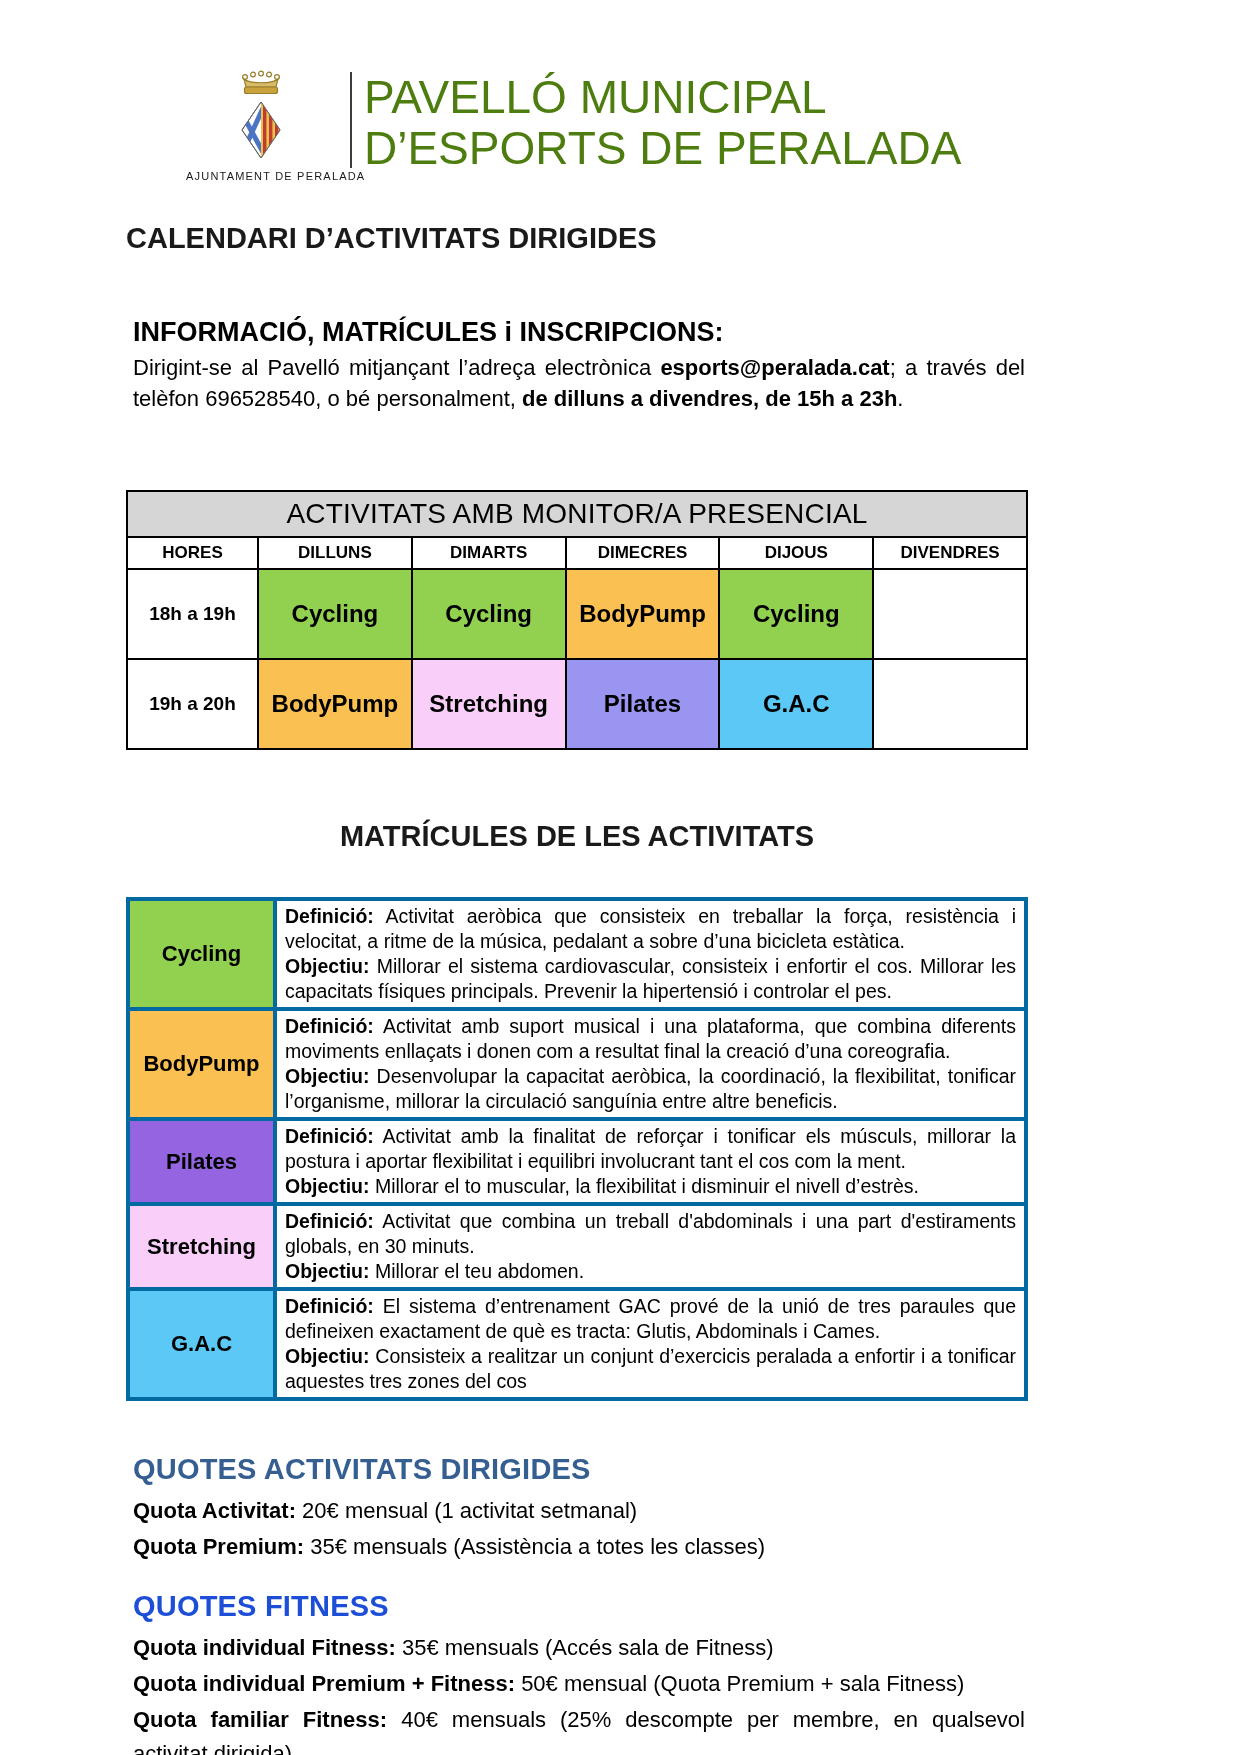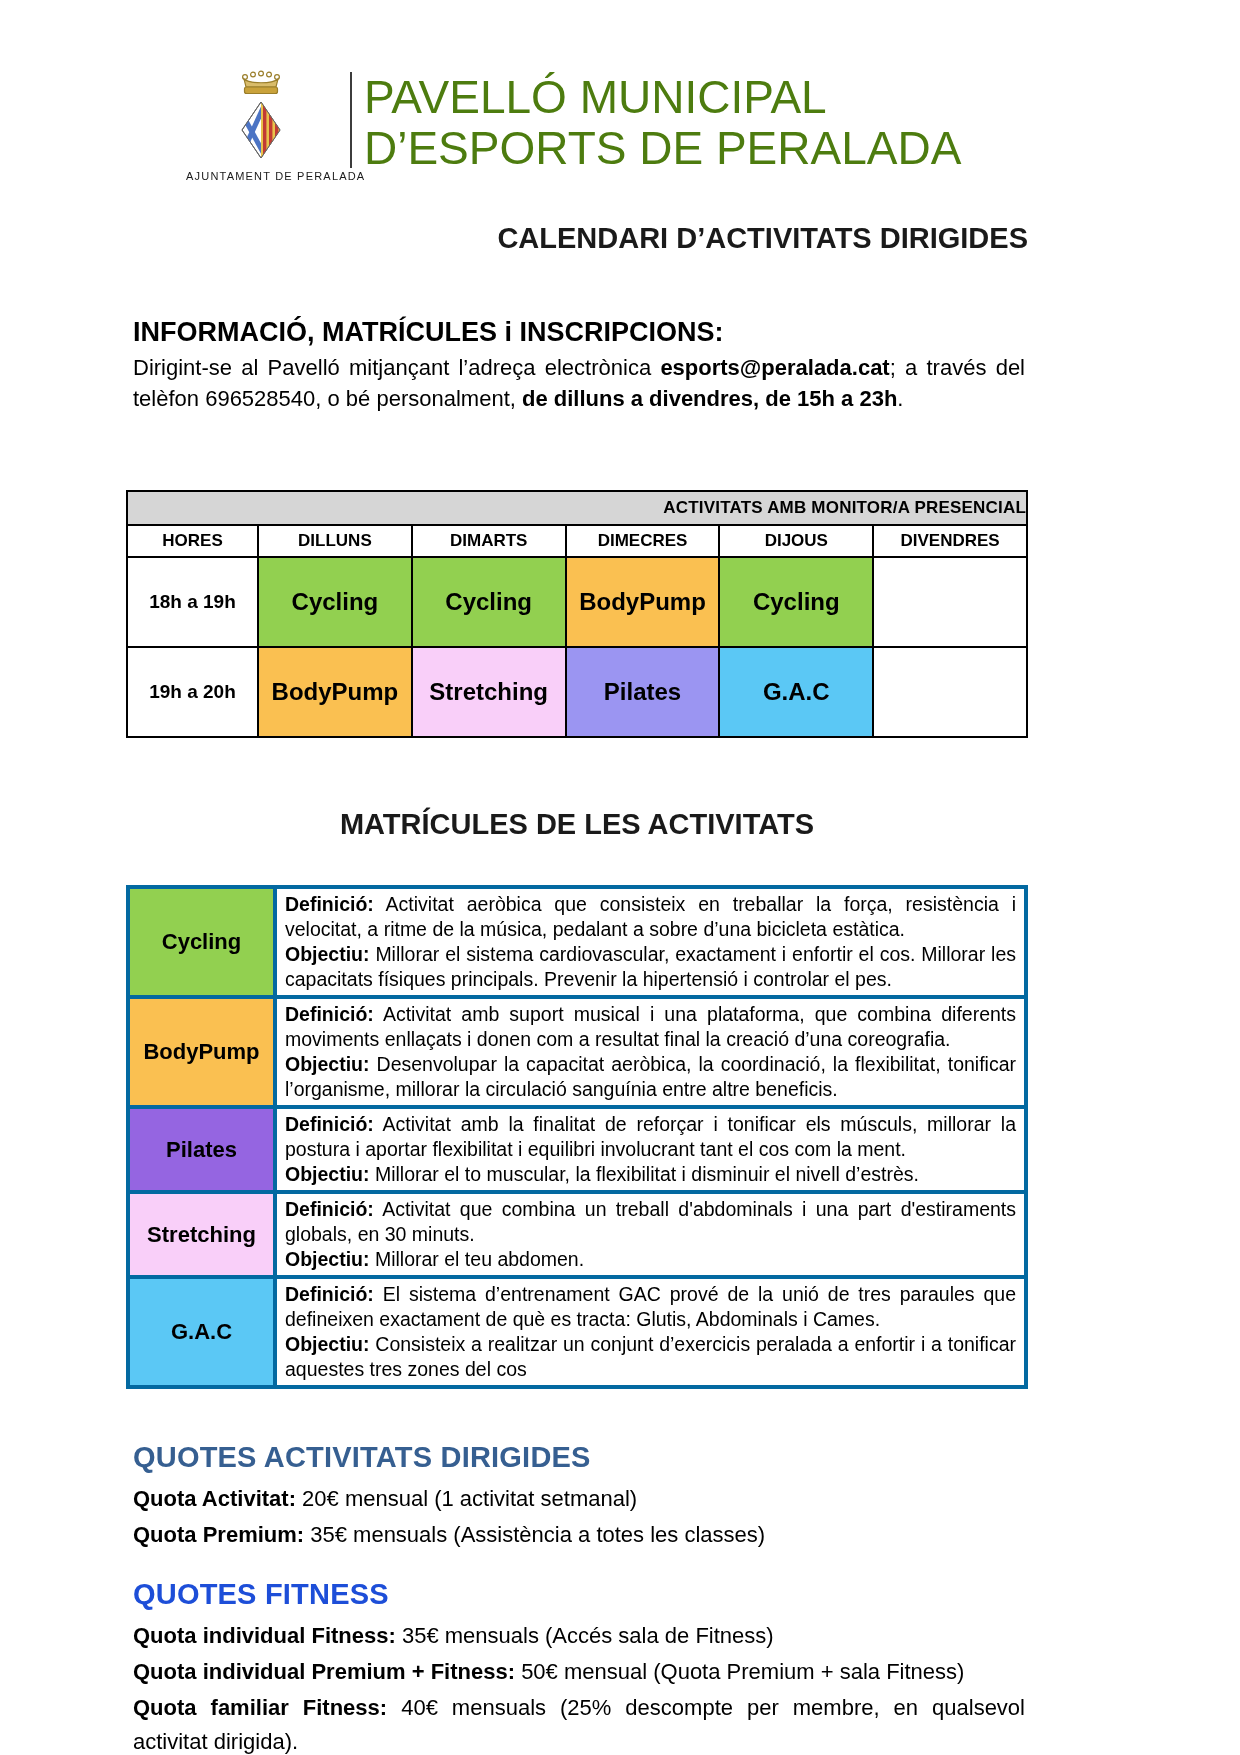--- a/index.html
+++ b/index.html
@@ -13,29 +13,29 @@
   
   .header{display:flex;align-items:flex-start;margin:70px 0 0 186px;}
   .logo-block{width:150px;text-align:center;}
   .logo-block svg{display:block;margin:0 auto;}
   .logo-caption{font-size:11px;letter-spacing:1.2px;color:#1a1a1a;margin-top:8px;white-space:nowrap;}
   .header-divider{width:2px;background:#3c3c3c;height:96px;margin:2px 12px 0 14px;}
   .org-title{font-size:46px;line-height:51px;color:#4d7c0f;font-weight:400;margin-top:2px;letter-spacing:0;}
 
   
   .content{margin-left:133px;width:892px;}
-  .page-title{font-size:29px;font-weight:bold;text-align:right;width:902px;margin:40px 0 0 126px;color:#1a1a1a;}
+  .page-title{font-size:29px;font-weight:bold;text-align:left;width:902px;margin:40px 0 0 126px;color:#1a1a1a;}
   .info-heading{font-size:27px;font-weight:bold;margin:62px 0 4px 0;}
   .info-par{font-size:22px;line-height:31px;text-align:justify;margin:2px 0 0 0;}
 
   
   table{border-collapse:collapse;}
   .schedule-table{table-layout:fixed;width:902px;margin:76px 0 0 126px;}
   .schedule-table th,.schedule-table td{border:2px solid #000;}
-  .schedule-title-cell{background:#d6d6d6;font-size:17px;font-weight:bold;padding:6px 0;text-align:right;letter-spacing:.2px;}
+  .schedule-title-cell{background:#d6d6d6;font-size:28px;font-weight:normal;padding:6px 0;text-align:center;letter-spacing:.2px;}
   .day-th{font-size:17px;font-weight:bold;padding:5px 0;background:#fff;text-align:center;margin-left:44px;}
   .schedule-table col.c-hours{width:131px;}
   .time-td{font-size:19px;font-weight:bold;text-align:center;background:#fff;}
   .act-td{height:86px;text-align:center;font-size:24px;font-weight:bold;background:#fff;}
 
   
   .def-title{font-size:29px;font-weight:bold;text-align:center;width:902px;margin:70px 0 0 126px;color:#1a1a1a;}
   .def-table{table-layout:fixed;width:902px;margin:44px 0 0 126px;}
   .def-table td{border:4px solid #0369a1;vertical-align:middle;}
   .def-name{width:147px;text-align:center;font-weight:bold;font-size:22px;}
@@ -154,21 +154,21 @@
   <table class="def-table">
     <colgroup>
         <col style="width:147px">
         <col>
       </colgroup>
     <tbody>
         <tr>
           <td class="def-name" style="background: rgb(146, 208, 80);">Cycling</td>
           <td class="def-text">
             <div class="def-par"><b>Definició:</b><span> Activitat aeròbica que consisteix en treballar la força, resistència i velocitat, a ritme de la música, pedalant a sobre d’una bicicleta estàtica.</span></div>
-            <div class="def-par"><b>Objectiu:</b><span> Millorar el sistema cardiovascular, exactament i enfortir el cos. Millorar les capacitats físiques principals. Prevenir la hipertensió i controlar el pes.</span></div>
+            <div class="def-par"><b>Objectiu:</b><span> Millorar el sistema cardiovascular, consisteix i enfortir el cos. Millorar les capacitats físiques principals. Prevenir la hipertensió i controlar el pes.</span></div>
           </td>
         </tr>
         <tr>
           <td class="def-name" style="background: rgb(250, 192, 81);">BodyPump</td>
           <td class="def-text">
             <div class="def-par"><b>Definició:</b><span> Activitat amb suport musical i una plataforma, que combina diferents moviments enllaçats i donen com a resultat final la creació d’una coreografia.</span></div>
             <div class="def-par"><b>Objectiu:</b><span> Desenvolupar la capacitat aeròbica, la coordinació, la flexibilitat, tonificar l’organisme, millorar la circulació sanguínia entre altre beneficis.</span></div>
           </td>
         </tr>
         <tr>

